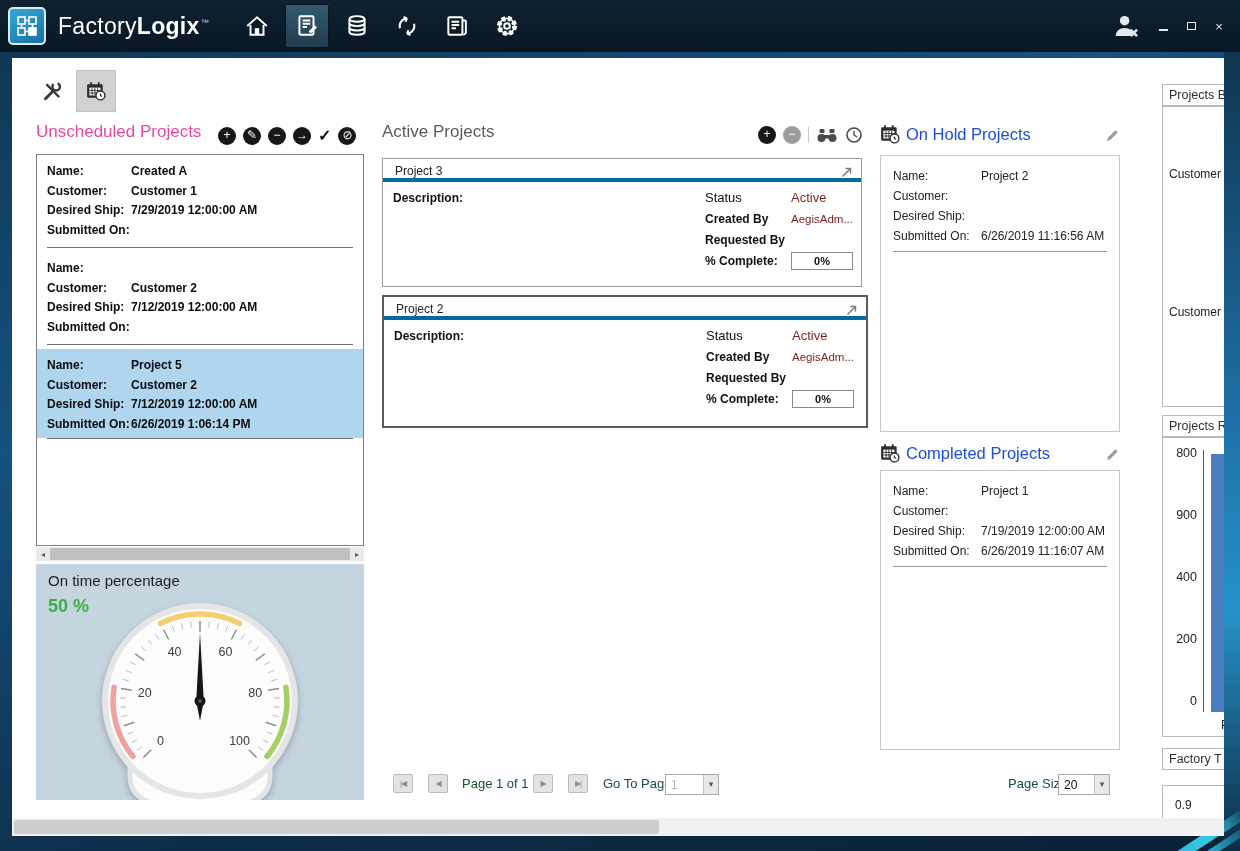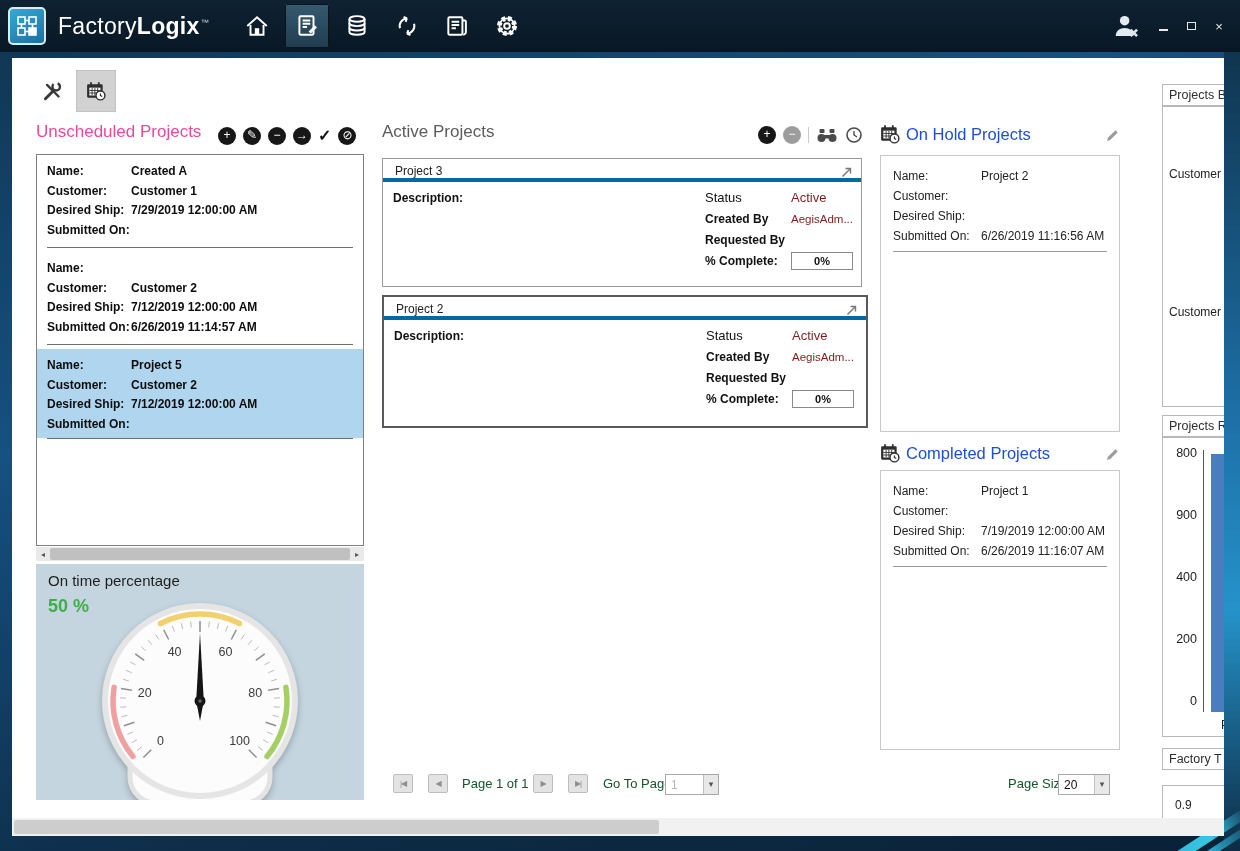--- a/index.html
+++ b/index.html
@@ -239,39 +239,39 @@
         <div class="frow">
             <span class="flbl">Customer:</span>
             <span class="fval">Customer 2</span>
           </div>
         <div class="frow">
             <span class="flbl">Desired Ship:</span>
             <span class="fval">7/12/2019 12:00:00 AM</span>
           </div>
         <div class="frow">
             <span class="flbl">Submitted On:</span>
-            <span class="fval">6/26/2019 11:14:57 AM</span>
           </div>
       </div>
       <div class="us-sep"></div>
       <div class="us-item selected">
         <div class="frow">
             <span class="flbl">Name:</span>
             <span class="fval">Project 5</span>
           </div>
         <div class="frow">
             <span class="flbl">Customer:</span>
             <span class="fval">Customer 2</span>
           </div>
         <div class="frow">
             <span class="flbl">Desired Ship:</span>
             <span class="fval">7/12/2019 12:00:00 AM</span>
           </div>
         <div class="frow">
             <span class="flbl">Submitted On:</span>
+            <span class="fval">6/26/2019 1:06:14 PM</span>
           </div>
       </div>
       <div class="us-sep" style="margin-top:0"></div>
     </div>
     <div class="us-scroll" style="left:24px;top:489px">
       <span class="sarrow">◂</span>
       <span class="sthumb"></span>
       <span class="sarrow">▸</span>
     </div>
 

